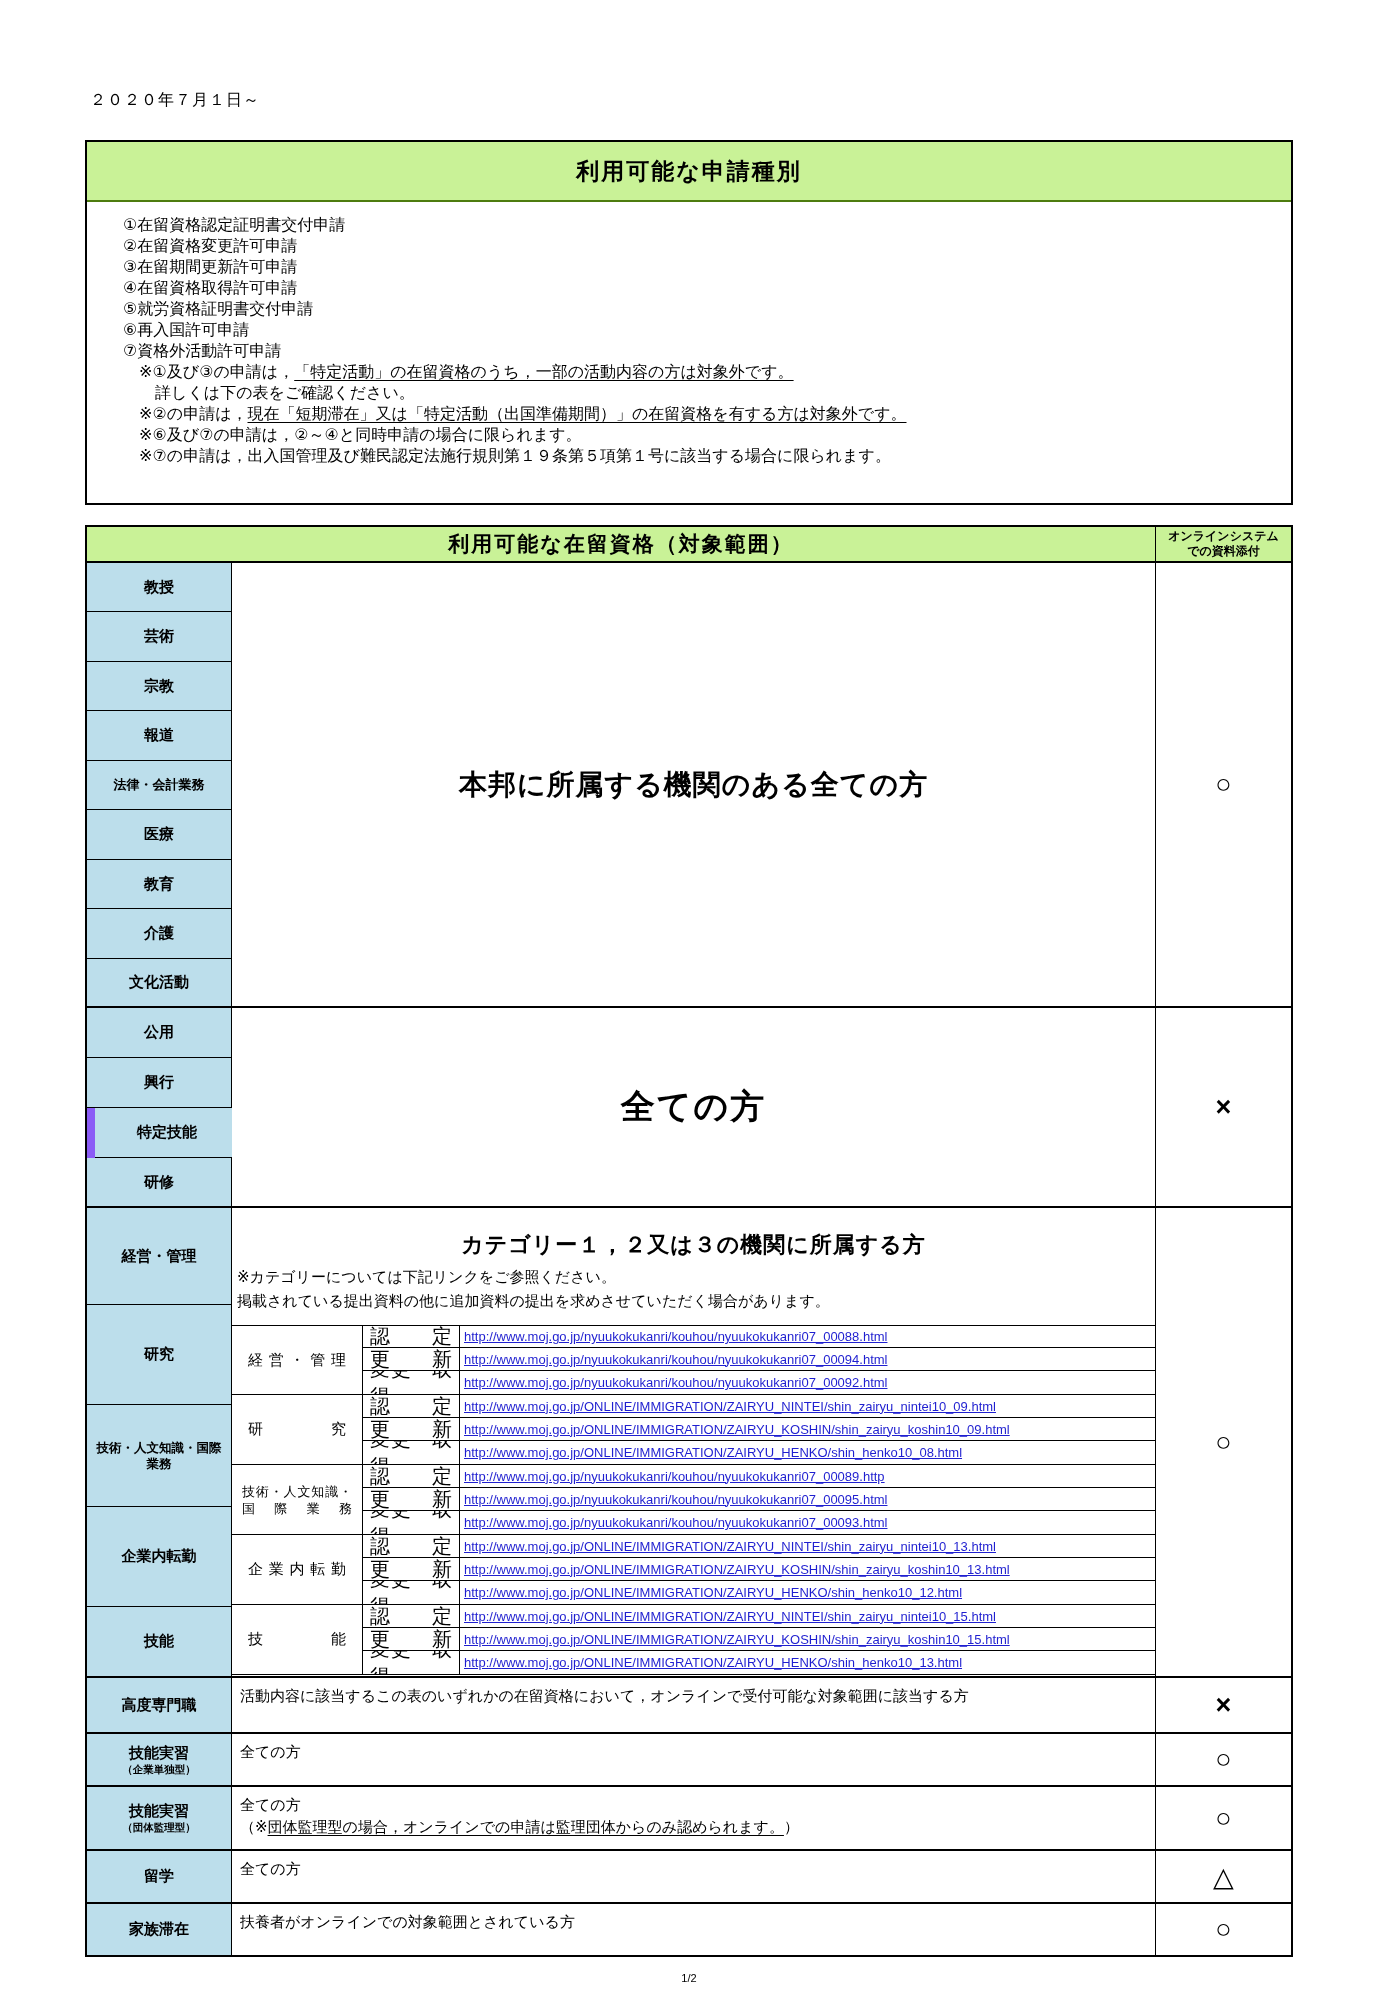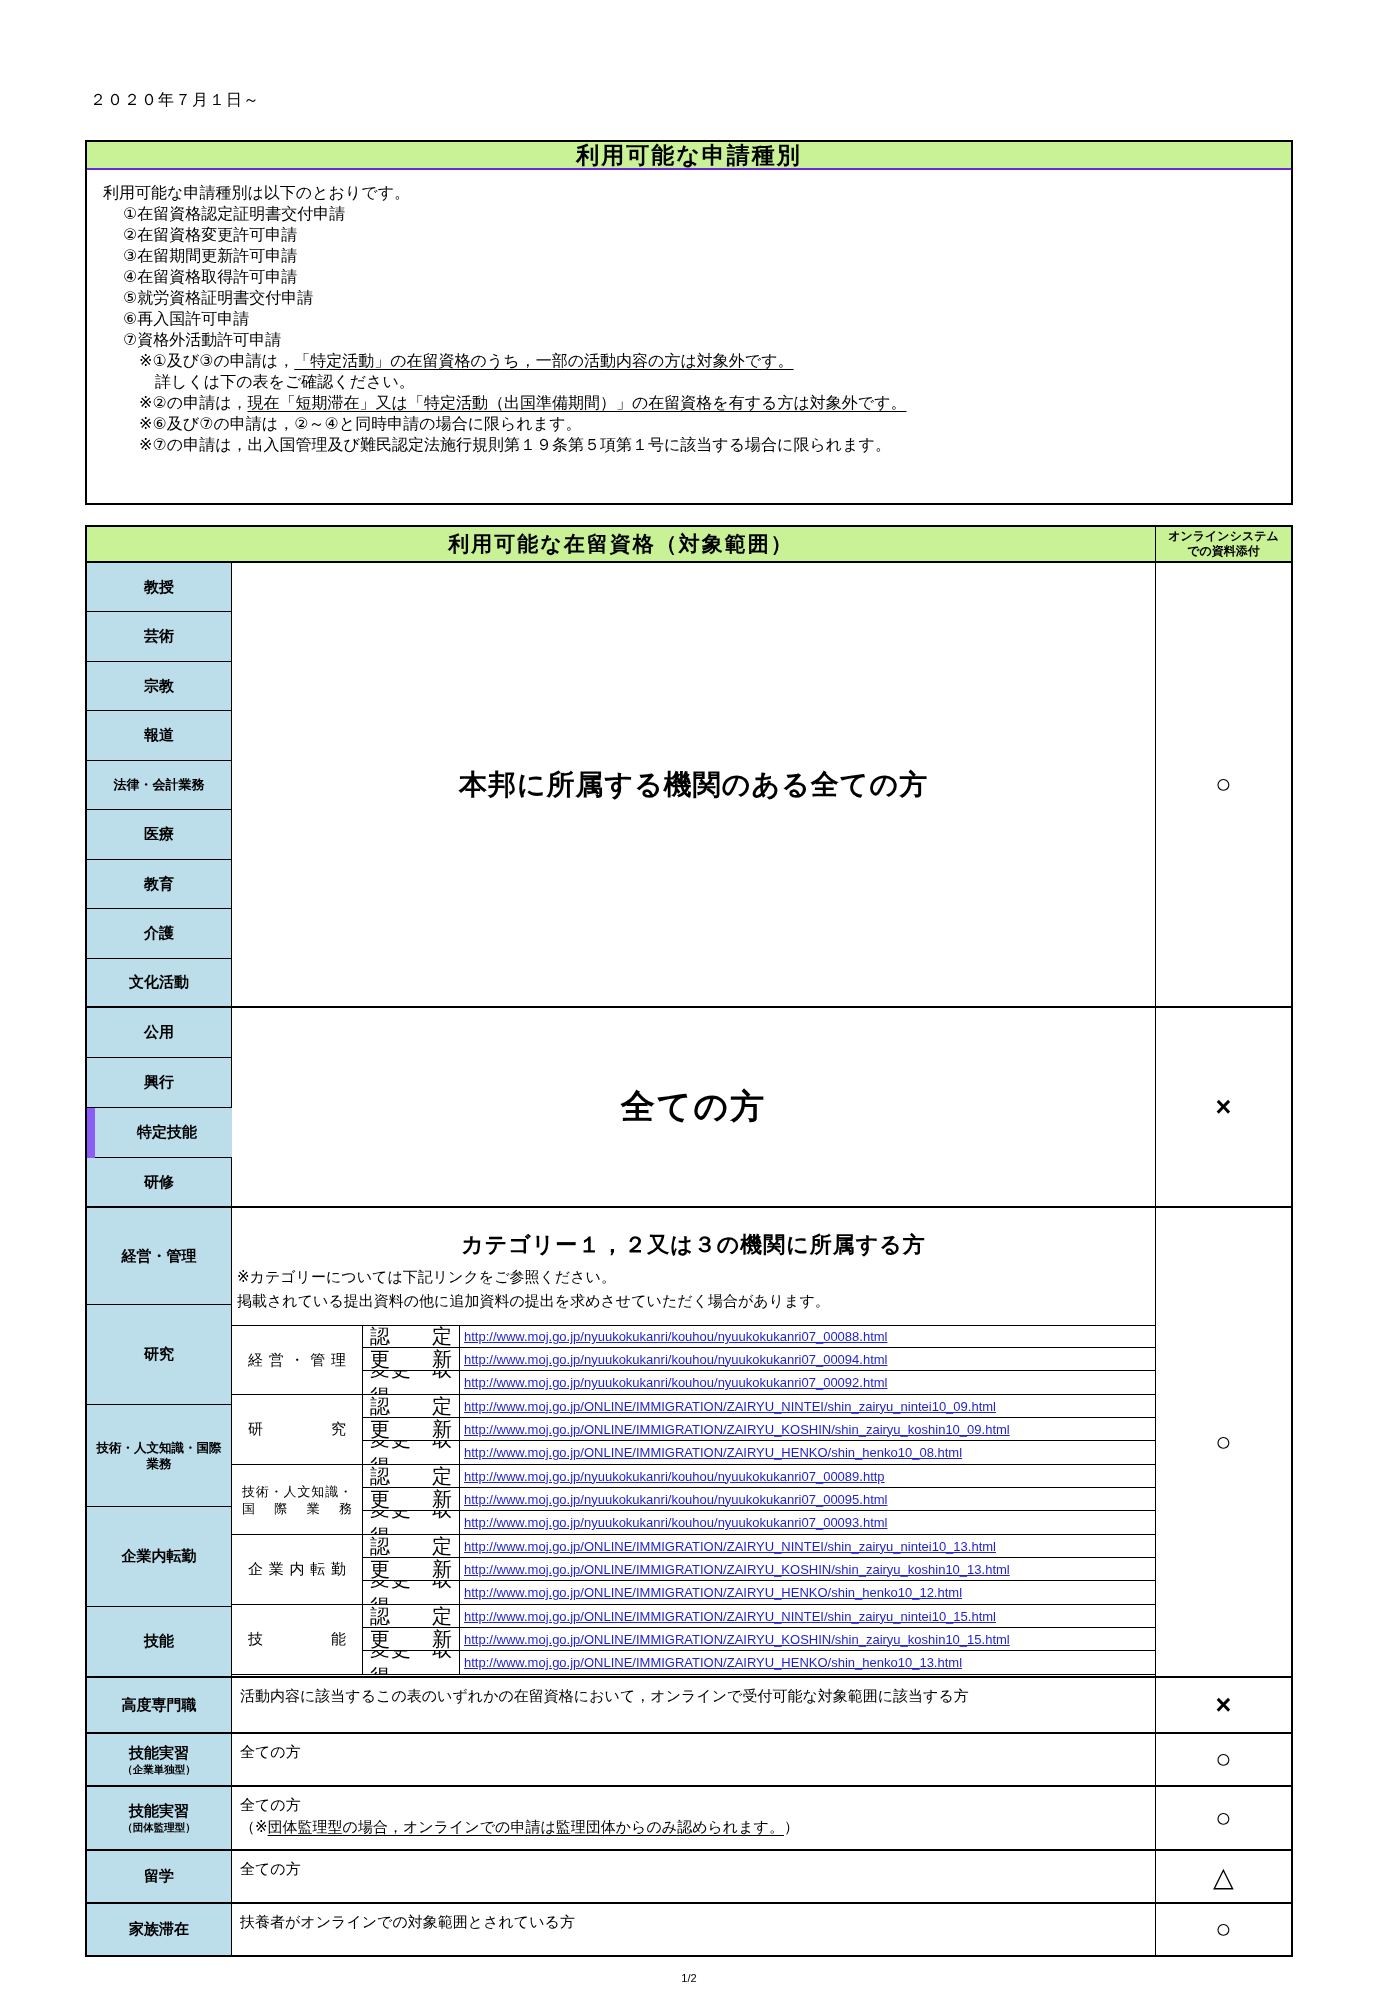--- a/index.html
+++ b/index.html
@@ -5,21 +5,21 @@
   *{margin:0;padding:0;box-sizing:border-box}
   html,body{background:#fff}
   body{width:1390px;height:2000px;position:relative;font-family:"Liberation Sans","DejaVu Sans",sans-serif;color:#000;overflow:hidden}
   .ul{text-decoration:underline;text-underline-offset:3px}
 
   
   .date{position:absolute;left:90px;top:90px;font-size:16px;letter-spacing:1px}
 
   
   .box1{position:absolute;left:85px;top:140px;width:1208px;height:365px;border:2px solid #000;background:#fff}
-  .box1-header{height:28px;border-bottom:2px solid #6d28d9;background:var(--header_green,#c9f297);display:flex;align-items:center;justify-content:center}
+  .box1-header{height:60px;border-bottom:2px solid #4d7c0f;background:var(--header_green,#c9f297);display:flex;align-items:center;justify-content:center}
   .box1-title{font-size:23px;font-weight:bold;letter-spacing:2px}
   .box1-body{padding-top:12px;font-size:16px}
   .line{line-height:21px;white-space:nowrap}
   .ind-intro{padding-left:16px}
   .ind-item{padding-left:36px}
   .ind-note{padding-left:52px}
   .ind-detail{padding-left:68px}
 
   
   .t2{position:absolute;left:85px;top:525px;width:1208px;height:1432px;border:2px solid #000;background:#8b5cf6}
@@ -54,21 +54,20 @@
 </head>
 <body>
 
 <div class="date">２０２０年７月１日～</div>
 
 <div class="box1">
   <div class="box1-header">
     <span class="box1-title">利用可能な申請種別</span>
   </div>
   <div class="box1-body">
-    <div class="line ind-intro">利用可能な申請種別は以下のとおりです。</div>
     <div class="line ind-item">①在留資格認定証明書交付申請</div>
     <div class="line ind-item">②在留資格変更許可申請</div>
     <div class="line ind-item">③在留期間更新許可申請</div>
     <div class="line ind-item">④在留資格取得許可申請</div>
     <div class="line ind-item">⑤就労資格証明書交付申請</div>
     <div class="line ind-item">⑥再入国許可申請</div>
     <div class="line ind-item">⑦資格外活動許可申請</div>
     <div class="line ind-note"><span>※①及び③の申請は，</span><span class="ul">「特定活動」の在留資格のうち，一部の活動内容の方は対象外です。</span><span></span></div>
     <div class="line ind-detail"><span>詳しくは下の表をご確認ください。</span></div>
     <div class="line ind-note"><span>※②の申請は，</span><span class="ul">現在「短期滞在」又は「特定活動（出国準備期間）」の在留資格を有する方は対象外です。</span><span></span></div>

